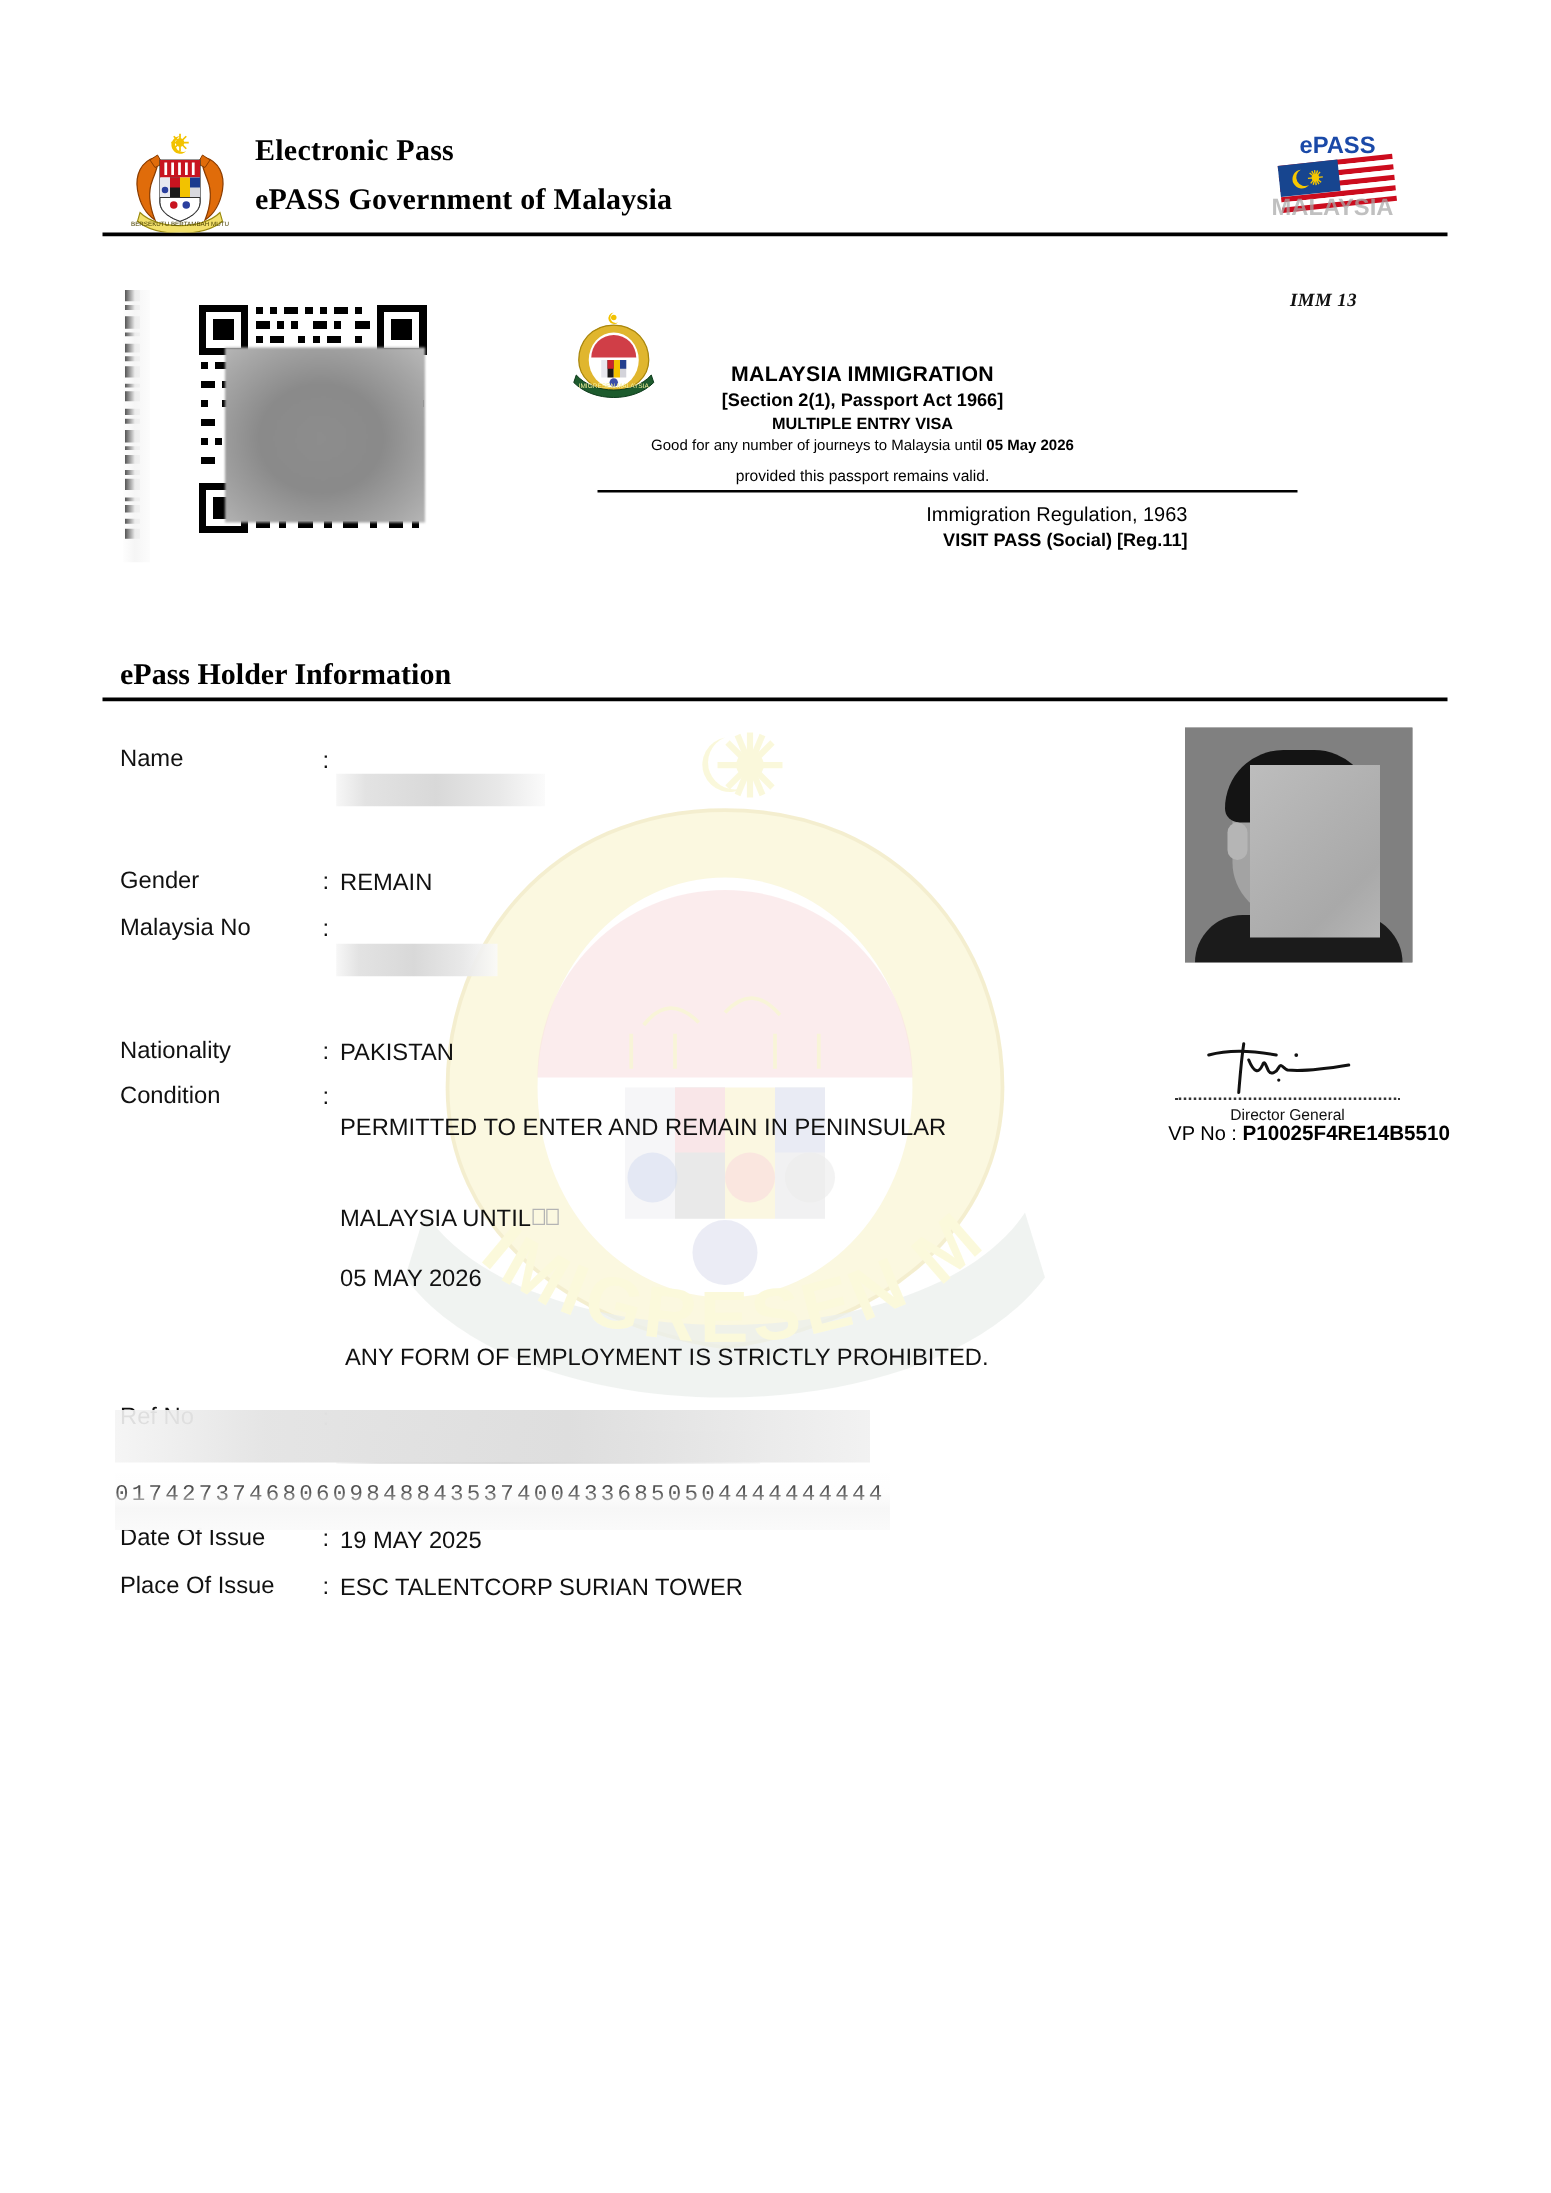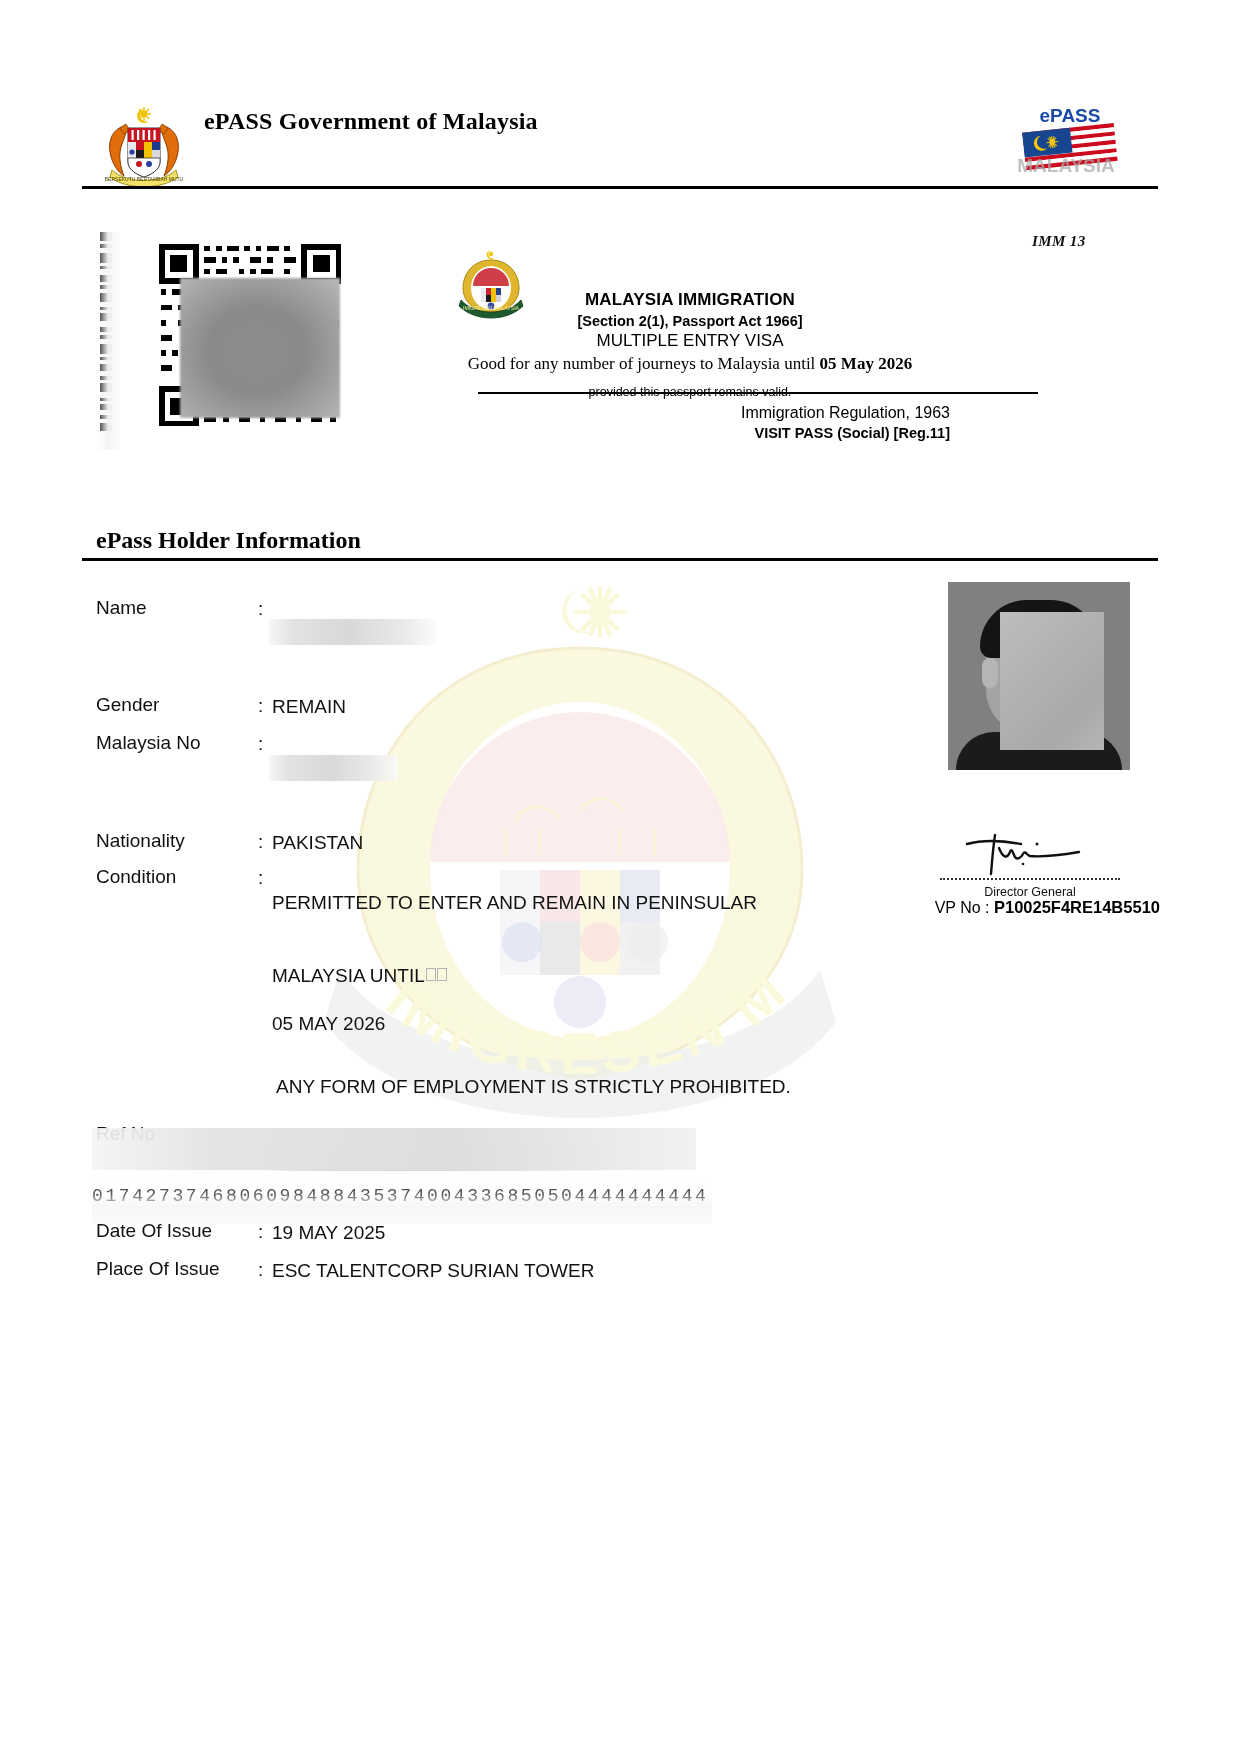--- a/index.html
+++ b/index.html
@@ -82,22 +82,22 @@
   }
 
   
   .imm-crest { position: absolute; left: 455px; top: 248px; width: 72px; height: 72px; }
   .imm-text-block {
     position: absolute; left: 430px; top: 290px; width: 520px;
     text-align: center; color: #000;
   }
   .imm-t1 { font-size: 17px; font-weight: bold; letter-spacing: 0.2px; }
   .imm-t2 { font-size: 14.5px; font-weight: bold; margin-top: 3px; }
-  .imm-t3 { font-size: 17px; font-weight: normal; margin-top: 2px; }
-  .imm-t4 { font-size: 17px; margin-top: 3px; font-family: Liberation Serif, serif; }
+  .imm-t3 { font-size: 13px; font-weight: bold; margin-top: 2px; }
+  .imm-t4 { font-size: 12px; margin-top: 3px; }
   .imm-t4 b { font-weight: bold; }
   .imm-t5 { font-size: 12.5px; margin-top: 11px; }
 
   .imm-rule {
     position: absolute; left: 478px; top: 392px;
     width: 560px; height: 0; border-top: 2.5px solid #000;
   }
   .reg-block {
     position: absolute; left: 430px; top: 404px; width: 520px;
     text-align: right; color: #000;
@@ -285,20 +285,21 @@
         <path d="M30 54 L62 54 L62 58 C62 66 52 71 46 73 C40 71 30 66 30 58z" fill="#ffffff" stroke="#333" stroke-width="0.8"></path>
         <circle cx="41" cy="60" r="3" fill="#c81420"></circle>
         <circle cx="51" cy="60" r="3" fill="#2a3f9e"></circle>
 
         <path d="M14 66 C28 80 64 80 78 66 L80 73 C64 86 28 86 12 73z" fill="#f2e06a" stroke="#9a8a10" stroke-width="0.9"></path>
         <text x="46" y="77" font-size="5" text-anchor="middle" fill="#4a4000" font-family="'Liberation Sans',sans-serif">BERSEKUTU BERTAMBAH MUTU</text>
       </svg>
     </div>
 
     <div class="header-titles">
+      <div class="header-title-1">Electronic Pass</div>
       <div class="header-title-2">ePASS Government of Malaysia</div>
     </div>
 
     <div class="epass-logo">
       <svg viewBox="0 0 112 76" width="112" height="76">
         <g transform="rotate(-6 56 46)">
 
           <g>
             <rect x="12" y="26" width="92" height="4.2" fill="#cc0c1e"></rect>
             <rect x="12" y="30.2" width="92" height="4.2" fill="#ffffff"></rect>

